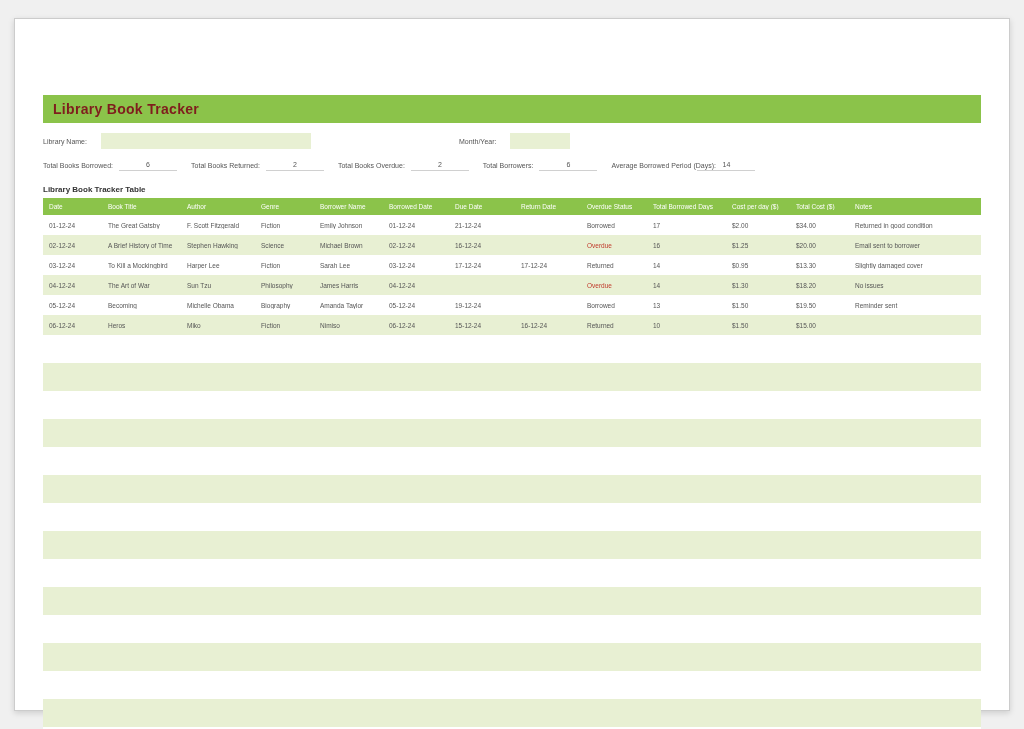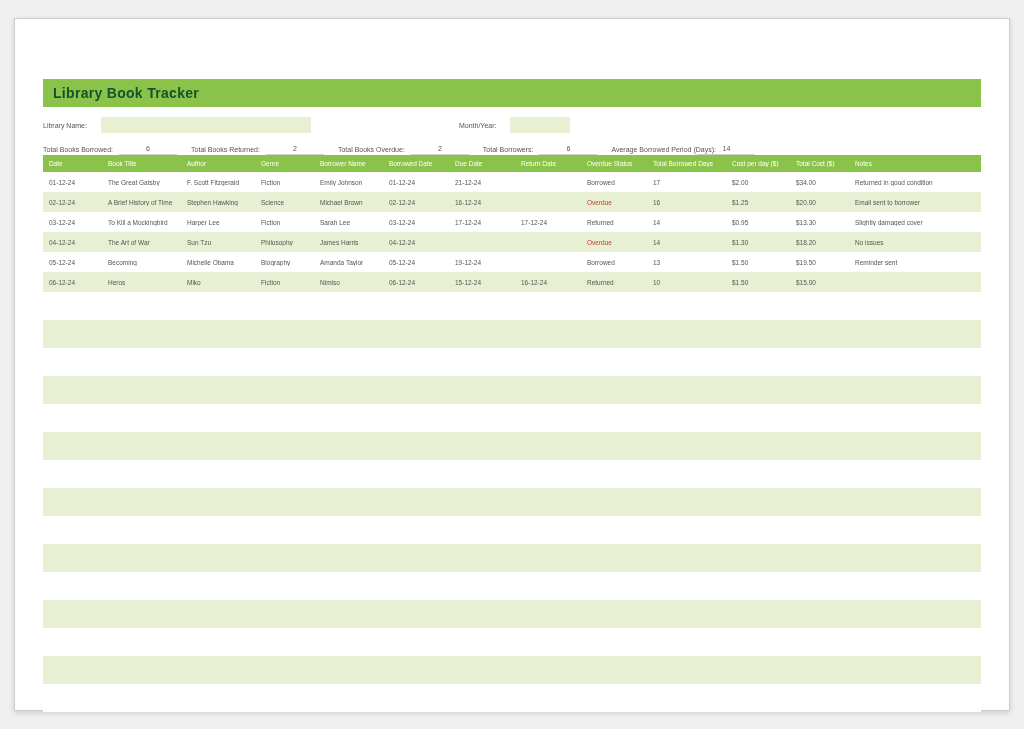--- a/index.html
+++ b/index.html
@@ -15,22 +15,22 @@
   .page-outer{
     width:1024px;height:729px;box-sizing:border-box;background:#f0f0f0;
     padding:18px 14px;
   }
   .page{
     width:100%;height:100%;box-sizing:border-box;background:#fff;
     border:1px solid #ccc;box-shadow:0 2px 6px rgba(0,0,0,0.15);
     padding:60px 28px 20px 28px;position:relative;
   }
   .title-bar{
-    background:var(--green);color:#14532d;font-weight:bold;font-size:14px;
-    padding:6px 10px;letter-spacing:0.3px;
+    background:var(--green);color:#7f1d1d;font-weight:bold;font-size:14px;
+    padding:6px 10px;letter-spacing:0.3px;margin-top:16px;
   }
   .info-row{
     display:flex;align-items:center;gap:14px;margin-top:10px;font-size:7px;color:var(--textgray);
   }
   .info-row .label{white-space:nowrap;}
   .info-row .field{
     background:var(--lightgreen);height:16px;border:none;
   }
   .field-lib{width:210px;}
   .field-month{width:60px;}
@@ -107,20 +107,21 @@
       <div class="stat">
         <span class="slabel">Total Borrowers:</span>
         <span class="sval">6</span>
       </div>
       <div class="stat">
         <span class="slabel" style="max-width:80px;">Average Borrowed Period (Days):</span>
         <span class="sval">14</span>
       </div>
     </div>
 
+    <div class="subhead">Library Book Tracker Table</div>
 
     <div class="tracker-wrap">
       <div class="thead">
         <div class="col c-date">Date</div>
         <div class="col c-title">Book Title</div>
         <div class="col c-author">Author</div>
         <div class="col c-genre">Genre</div>
         <div class="col c-borrower">Borrower Name</div>
         <div class="col c-bdate">Borrowed Date</div>
         <div class="col c-ddate">Due Date</div>

